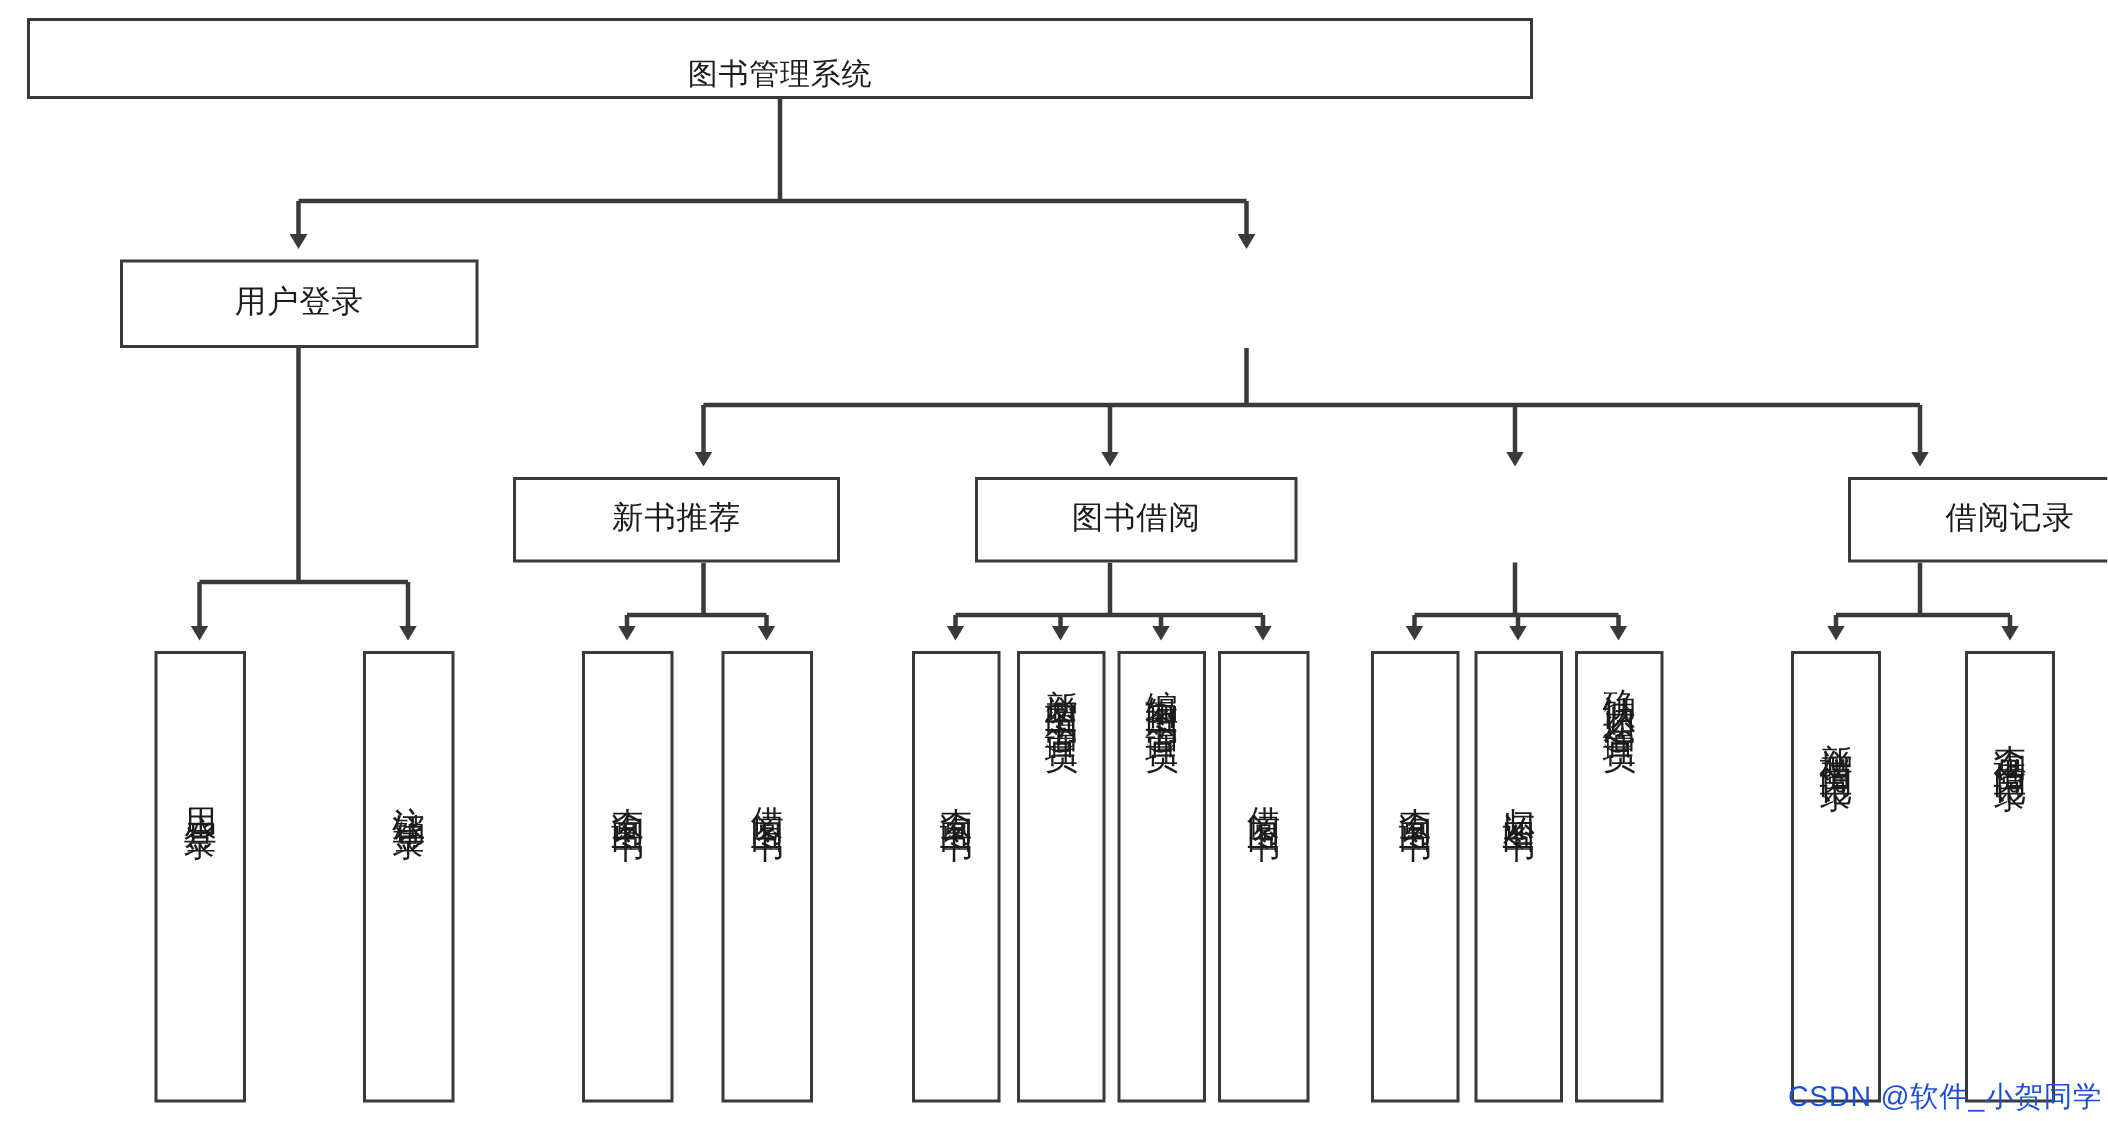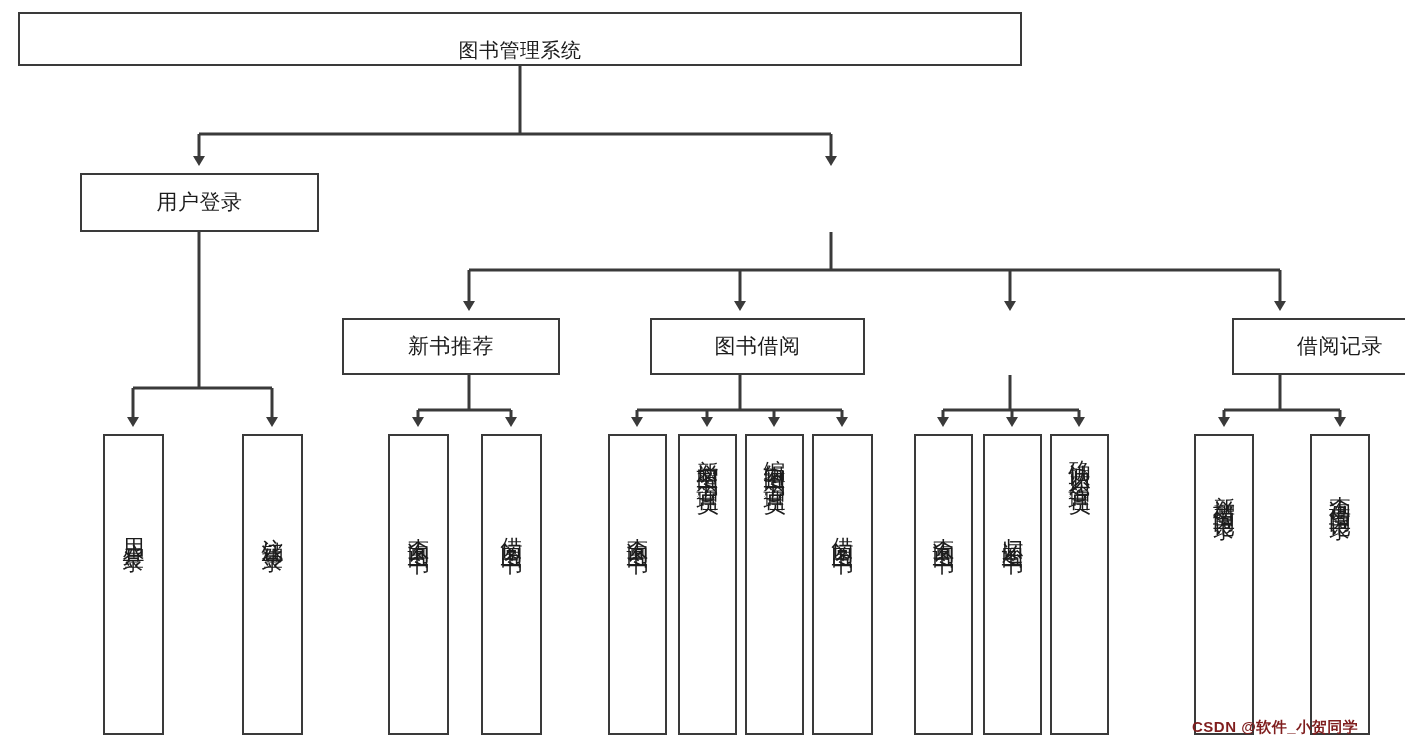--- a/index.html
+++ b/index.html
@@ -55,25 +55,24 @@
   }
   .node.v .lbl {
     writing-mode: vertical-rl;
     text-orientation: upright;
     font-size: 22px;
     line-height: 1.0;
     letter-spacing: 5px;
   }
   .watermark {
     position: absolute;
-    font-size: 15px;
-    color: #7f1d1d;
+    font-size: 19px;
+    color: #1d4ed8;
     white-space: nowrap;
     letter-spacing: 0.5px;
-    font-weight: bold;
   }
 </style>
 </head>
 <body>
 
 <div id="canvas">
 
   <svg class="wires" viewBox="0 0 1405 747" xmlns="http://www.w3.org/2000/svg">
     <defs>
       <marker id="arw" markerWidth="10" markerHeight="12" refX="1" refY="6" orient="auto" markerUnits="userSpaceOnUse">

